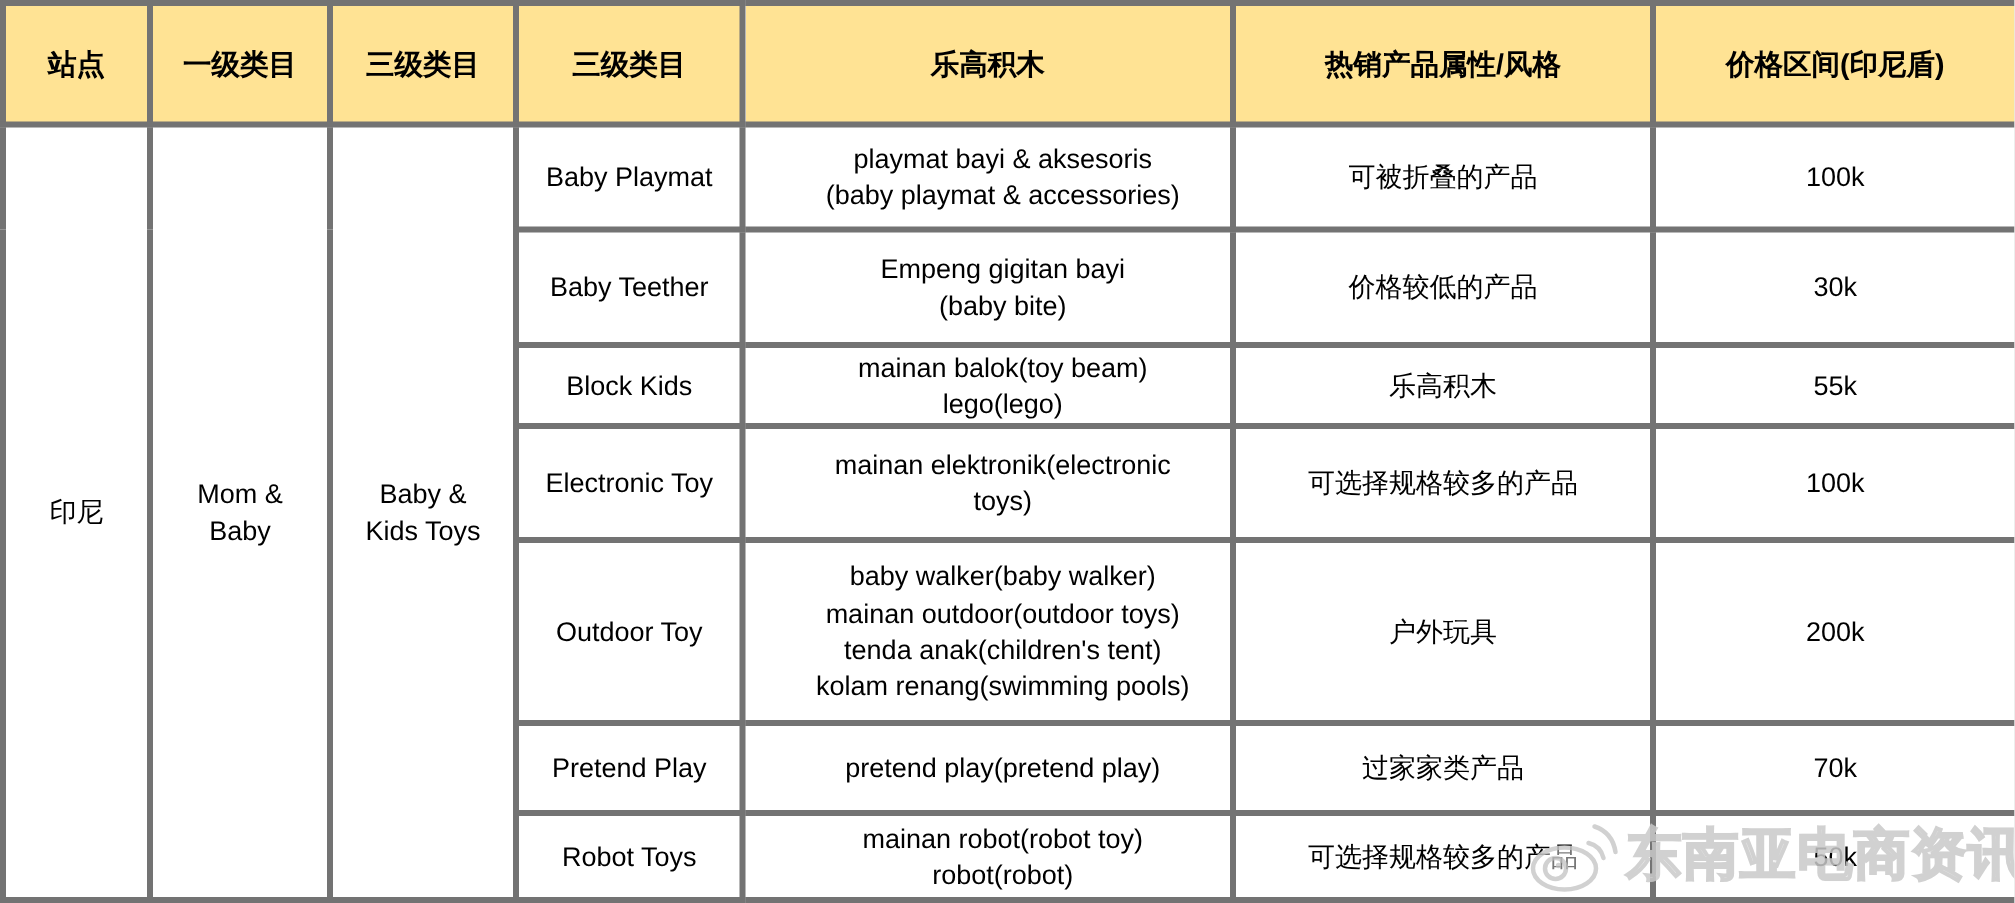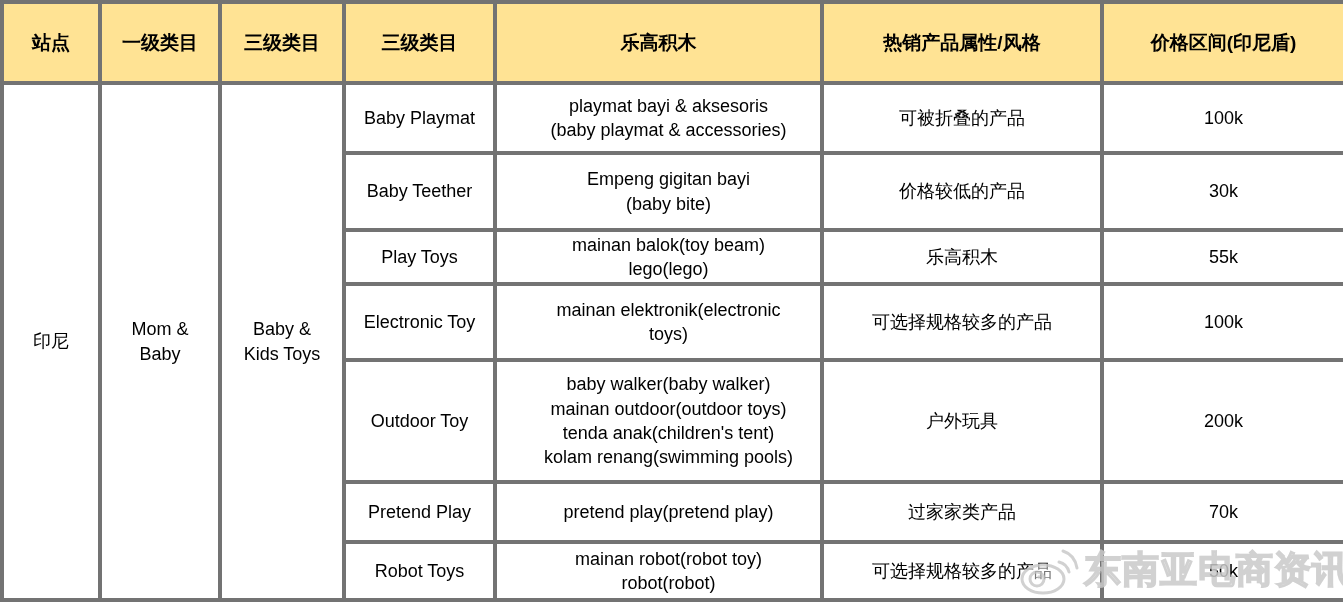--- a/index.html
+++ b/index.html
@@ -113,21 +113,21 @@
         <td>100k</td>
       </tr>
       <tr class="r2">
         <td class="level3">Baby Teether</td>
         <td class="keywords pre">Empeng gigitan bayi
 (baby bite)</td>
         <td>价格较低的产品</td>
         <td>30k</td>
       </tr>
       <tr class="r3">
-        <td class="level3">Play Toys</td>
+        <td class="level3">Block Kids</td>
         <td class="keywords pre">mainan balok(toy beam)
 lego(lego)</td>
         <td>乐高积木</td>
         <td>55k</td>
       </tr>
       <tr class="r4">
         <td class="level3">Electronic Toy</td>
         <td class="keywords pre">mainan elektronik(electronic
 toys)</td>
         <td>可选择规格较多的产品</td>

